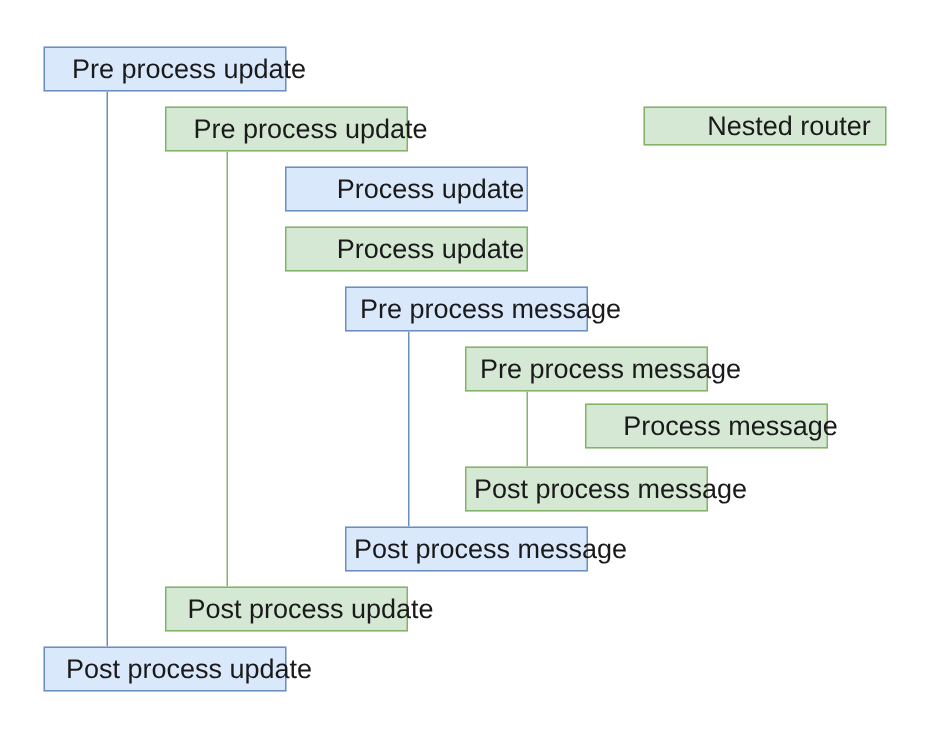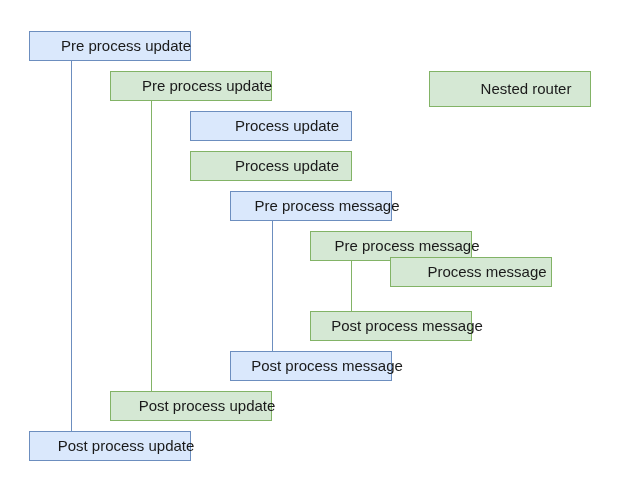--- a/index.html
+++ b/index.html
@@ -31,21 +31,21 @@
   .conn.green { border-left-color: #82b366; }
 
   .node {
     position: absolute;
     box-sizing: border-box;
     border-width: 1px;
     border-style: solid;
     display: flex;
     align-items: center;
     justify-content: center;
-    font-size: 15px;
+    font-size: 18px;
     line-height: 14px;
     color: #1a1a1a;
     text-align: center;
     white-space: nowrap;
     padding-left: 32px;
   }
   .node.blue {
     background: #dae8fc;
     border-color: #6c8ebf;
   }
@@ -73,31 +73,31 @@
     </div>
     <div class="node green" style="left: 190px; top: 151px; width: 162px; height: 30px;">
       <span>Process update</span>
     </div>
     <div class="node blue" style="left: 230px; top: 191px; width: 162px; height: 30px;">
       <span>Pre process message</span>
     </div>
     <div class="node green" style="left: 310px; top: 231px; width: 162px; height: 30px;">
       <span>Pre process message</span>
     </div>
-    <div class="node green" style="left: 390px; top: 257px; width: 162px; height: 30px;">
+    <div class="node green" style="left: 390px; top: 269px; width: 162px; height: 30px;">
       <span>Process message</span>
     </div>
     <div class="node green" style="left: 310px; top: 311px; width: 162px; height: 30px;">
       <span>Post process message</span>
     </div>
     <div class="node blue" style="left: 230px; top: 351px; width: 162px; height: 30px;">
       <span>Post process message</span>
     </div>
     <div class="node green" style="left: 110px; top: 391px; width: 162px; height: 30px;">
       <span>Post process update</span>
     </div>
     <div class="node blue" style="left: 29px; top: 431px; width: 162px; height: 30px;">
       <span>Post process update</span>
     </div>
-    <div class="node green" style="left: 429px; top: 71px; width: 162px; height: 36px;">
+    <div class="node green" style="left: 429px; top: 71px; width: 162px; height: 26px;">
       <span>Nested router</span>
     </div>
   </div>
 
 </body></html>

